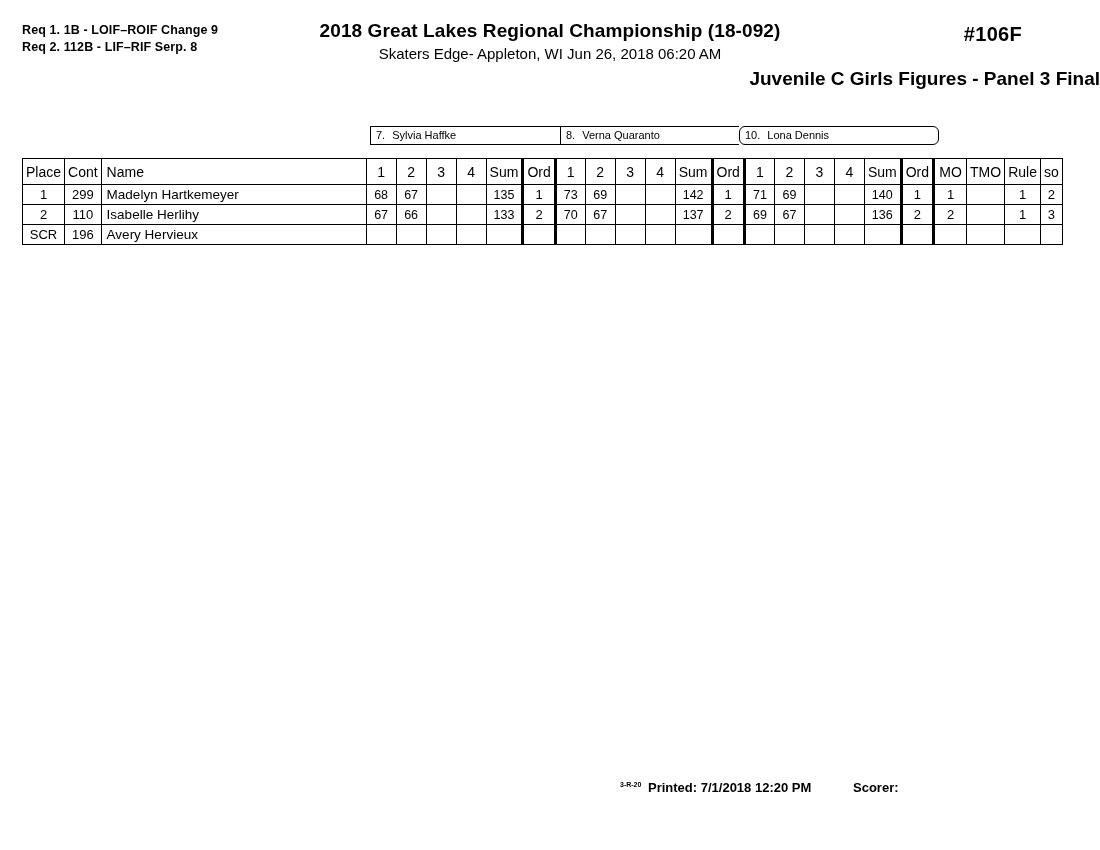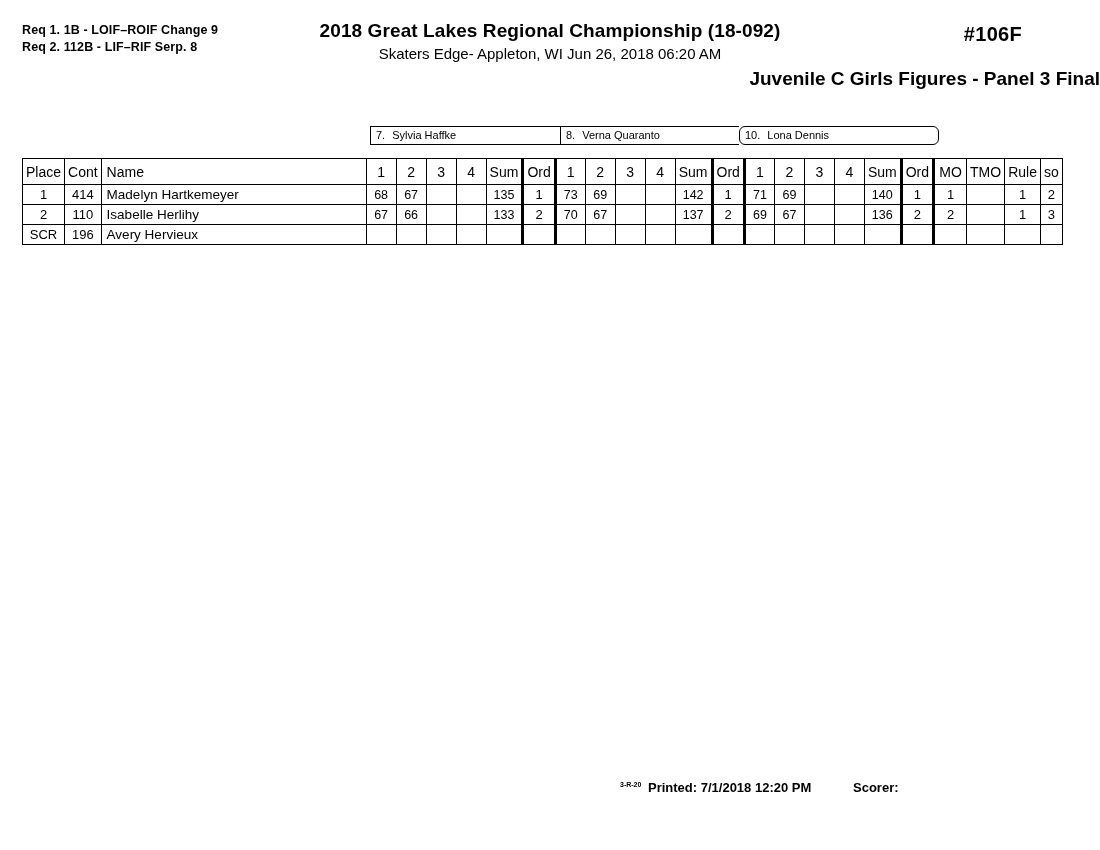--- a/index.html
+++ b/index.html
@@ -233,21 +233,21 @@
 
       <td class="c-mo">MO</td>
       <td class="c-tmo">TMO</td>
       <td class="c-rule">Rule</td>
       <td class="c-so">so</td>
     </tr>
   </thead>
   <tbody>
     <tr>
       <td class="c-place">1</td>
-      <td class="c-cont">414</td>
+      <td class="c-cont">299</td>
       <td class="c-name">Madelyn Hartkemeyer</td>
 
       <td class="c-score">68</td>
       <td class="c-score">67</td>
       <td class="c-score"></td>
       <td class="c-score"></td>
       <td class="c-sum">135</td>
       <td class="c-ord sep-left sep-right">1</td>
 
       <td class="c-score">73</td>

